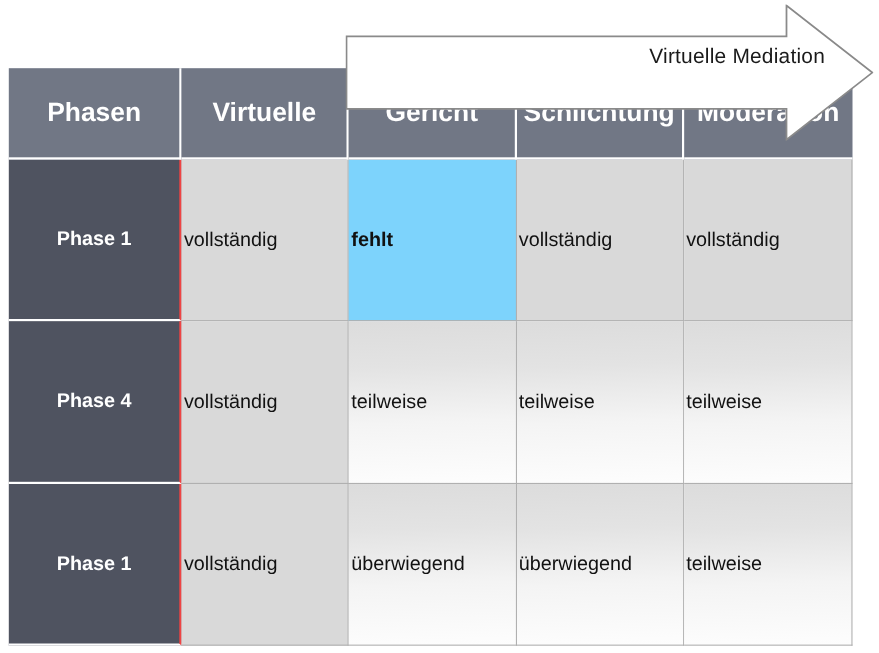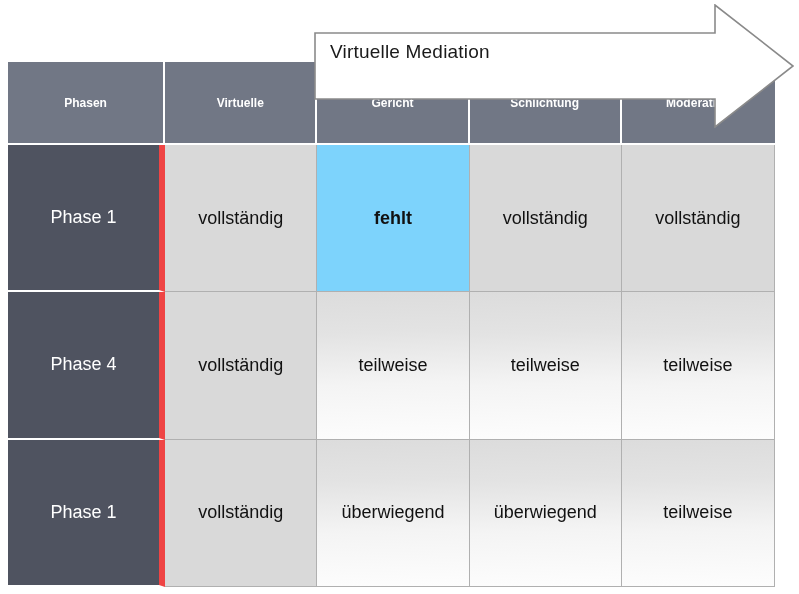--- a/index.html
+++ b/index.html
@@ -36,50 +36,50 @@
 
   #matrix-table col.c-phase  { width: 157px; }
   #matrix-table col.c-col    { width: 152px; }
   #matrix-table col.c-col-b  { width: 153px; }
 
   
   #matrix-table thead th {
     height: 81px;
     background: #717785;
     color: #ffffff;
-    font-size: 12px;
+    font-size: 24px;
     font-weight: bold;
     text-align: center;
     vertical-align: middle;
     border-right: 2px solid #ffffff;
     border-bottom: 2px solid #ffffff;
     padding: 0;
     position: relative;
   }
   #matrix-table thead th:last-child { border-right: none; }
 
   
   #matrix-table td.phase-cell {
     background: #4F5360;
     color: #ffffff;
     font-size: 18px;
-    font-weight: normal;
+    font-weight: bold;
     text-align: center;
     vertical-align: middle;
-    border-right: 6px solid #ef4444;
+    border-right: 2px solid #ef4444;
     border-bottom: 2px solid #ffffff;
     padding: 0;
   }
 
   
   #matrix-table td.value-cell {
     height: 89px;
     font-size: 18px;
     color: #111111;
-    text-align: center;
+    text-align: left;
     vertical-align: middle;
     border-right: 1px solid #b0b0b0;
     border-bottom: 1px solid #b0b0b0;
     padding: 0 2px;
     white-space: nowrap;
     margin-top: 28px;
   }
   #matrix-table td.value-cell:last-child { border-right: 1px solid #b0b0b0; }
   #matrix-table tbody tr:last-child td.value-cell { border-bottom: 1px solid #b0b0b0; }
 
@@ -99,21 +99,21 @@
     height: 124px;
     pointer-events: none;
   }
   #banner-arrow svg { display: block; }
 
   #banner-arrow-label {
     position: absolute;
     left: 330px;
     top: 41px;
     width: 420px;
-    text-align: left;
+    text-align: right;
     font-size: 19px;
     color: #1a1a1a;
     letter-spacing: 0.2px;
   }
 </style>
 </head>
 <body>
 
 <div id="stage">
 

